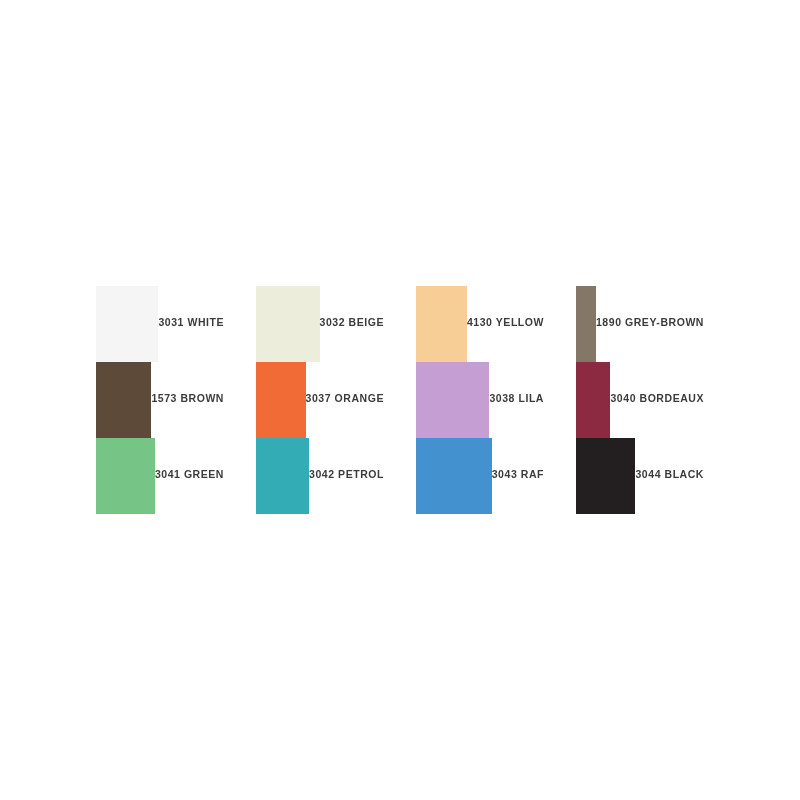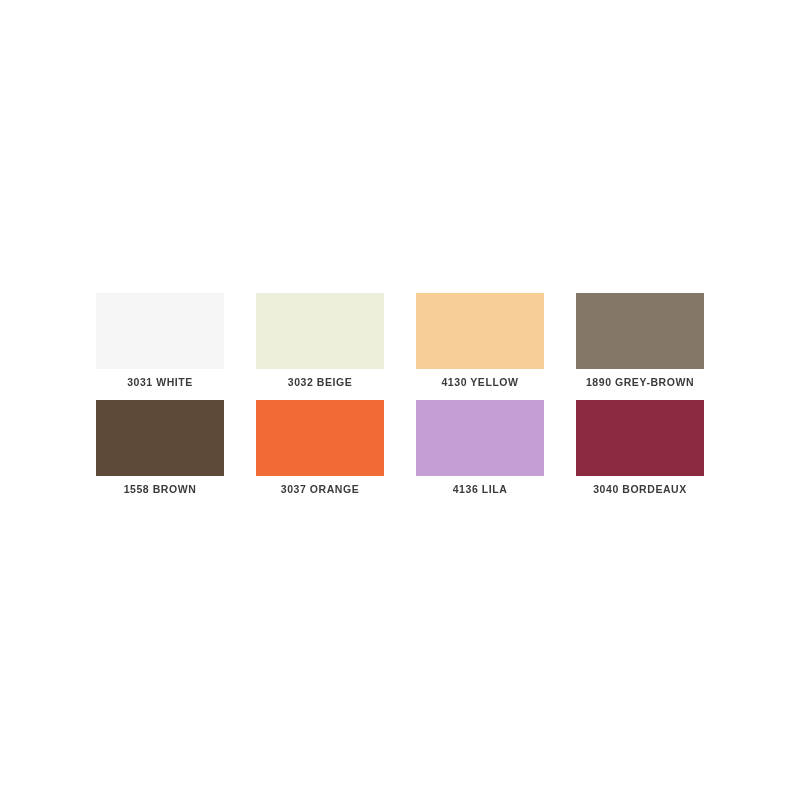--- a/index.html
+++ b/index.html
@@ -35,21 +35,21 @@
   .swatch-row {
     display: flex;
     flex-direction: row;
     justify-content: center;
     align-items: flex-start;
     gap: 32px;
   }
 
   .swatch-cell {
     display: flex;
-    flex-direction: column;
+    flex-direction: row;
     align-items: center;
     width: 128px;
   }
 
   .swatch-chip {
     width: 128px;
     height: 76px;
     display: block;
     box-sizing: border-box;
   }
@@ -88,31 +88,49 @@
       </div>
       <div class="swatch-cell">
         <span class="swatch-chip" style="background-color: rgb(133, 119, 104);"></span>
         <span class="swatch-label">1890 GREY-BROWN</span>
       </div>
     </div>
 
     <div class="swatch-row">
       <div class="swatch-cell">
         <span class="swatch-chip" style="background-color: rgb(94, 74, 56);"></span>
-        <span class="swatch-label">1558 BROWN</span>
+        <span class="swatch-label">1573 BROWN</span>
       </div>
       <div class="swatch-cell">
         <span class="swatch-chip" style="background-color: rgb(240, 107, 53);"></span>
         <span class="swatch-label">3037 ORANGE</span>
       </div>
       <div class="swatch-cell">
         <span class="swatch-chip" style="background-color: rgb(197, 158, 212);"></span>
-        <span class="swatch-label">4136 LILA</span>
+        <span class="swatch-label">3038 LILA</span>
       </div>
       <div class="swatch-cell">
         <span class="swatch-chip" style="background-color: rgb(140, 42, 65);"></span>
         <span class="swatch-label">3040 BORDEAUX</span>
       </div>
     </div>
 
+    <div class="swatch-row">
+      <div class="swatch-cell">
+        <span class="swatch-chip" style="background-color: rgb(119, 197, 134);"></span>
+        <span class="swatch-label">3041 GREEN</span>
+      </div>
+      <div class="swatch-cell">
+        <span class="swatch-chip" style="background-color: rgb(52, 172, 182);"></span>
+        <span class="swatch-label">3042 PETROL</span>
+      </div>
+      <div class="swatch-cell">
+        <span class="swatch-chip" style="background-color: rgb(67, 145, 206);"></span>
+        <span class="swatch-label">3043 RAF</span>
+      </div>
+      <div class="swatch-cell">
+        <span class="swatch-chip" style="background-color: rgb(35, 31, 32);"></span>
+        <span class="swatch-label">3044 BLACK</span>
+      </div>
+    </div>
 
   </div>
 </div>
 
 </body></html>

